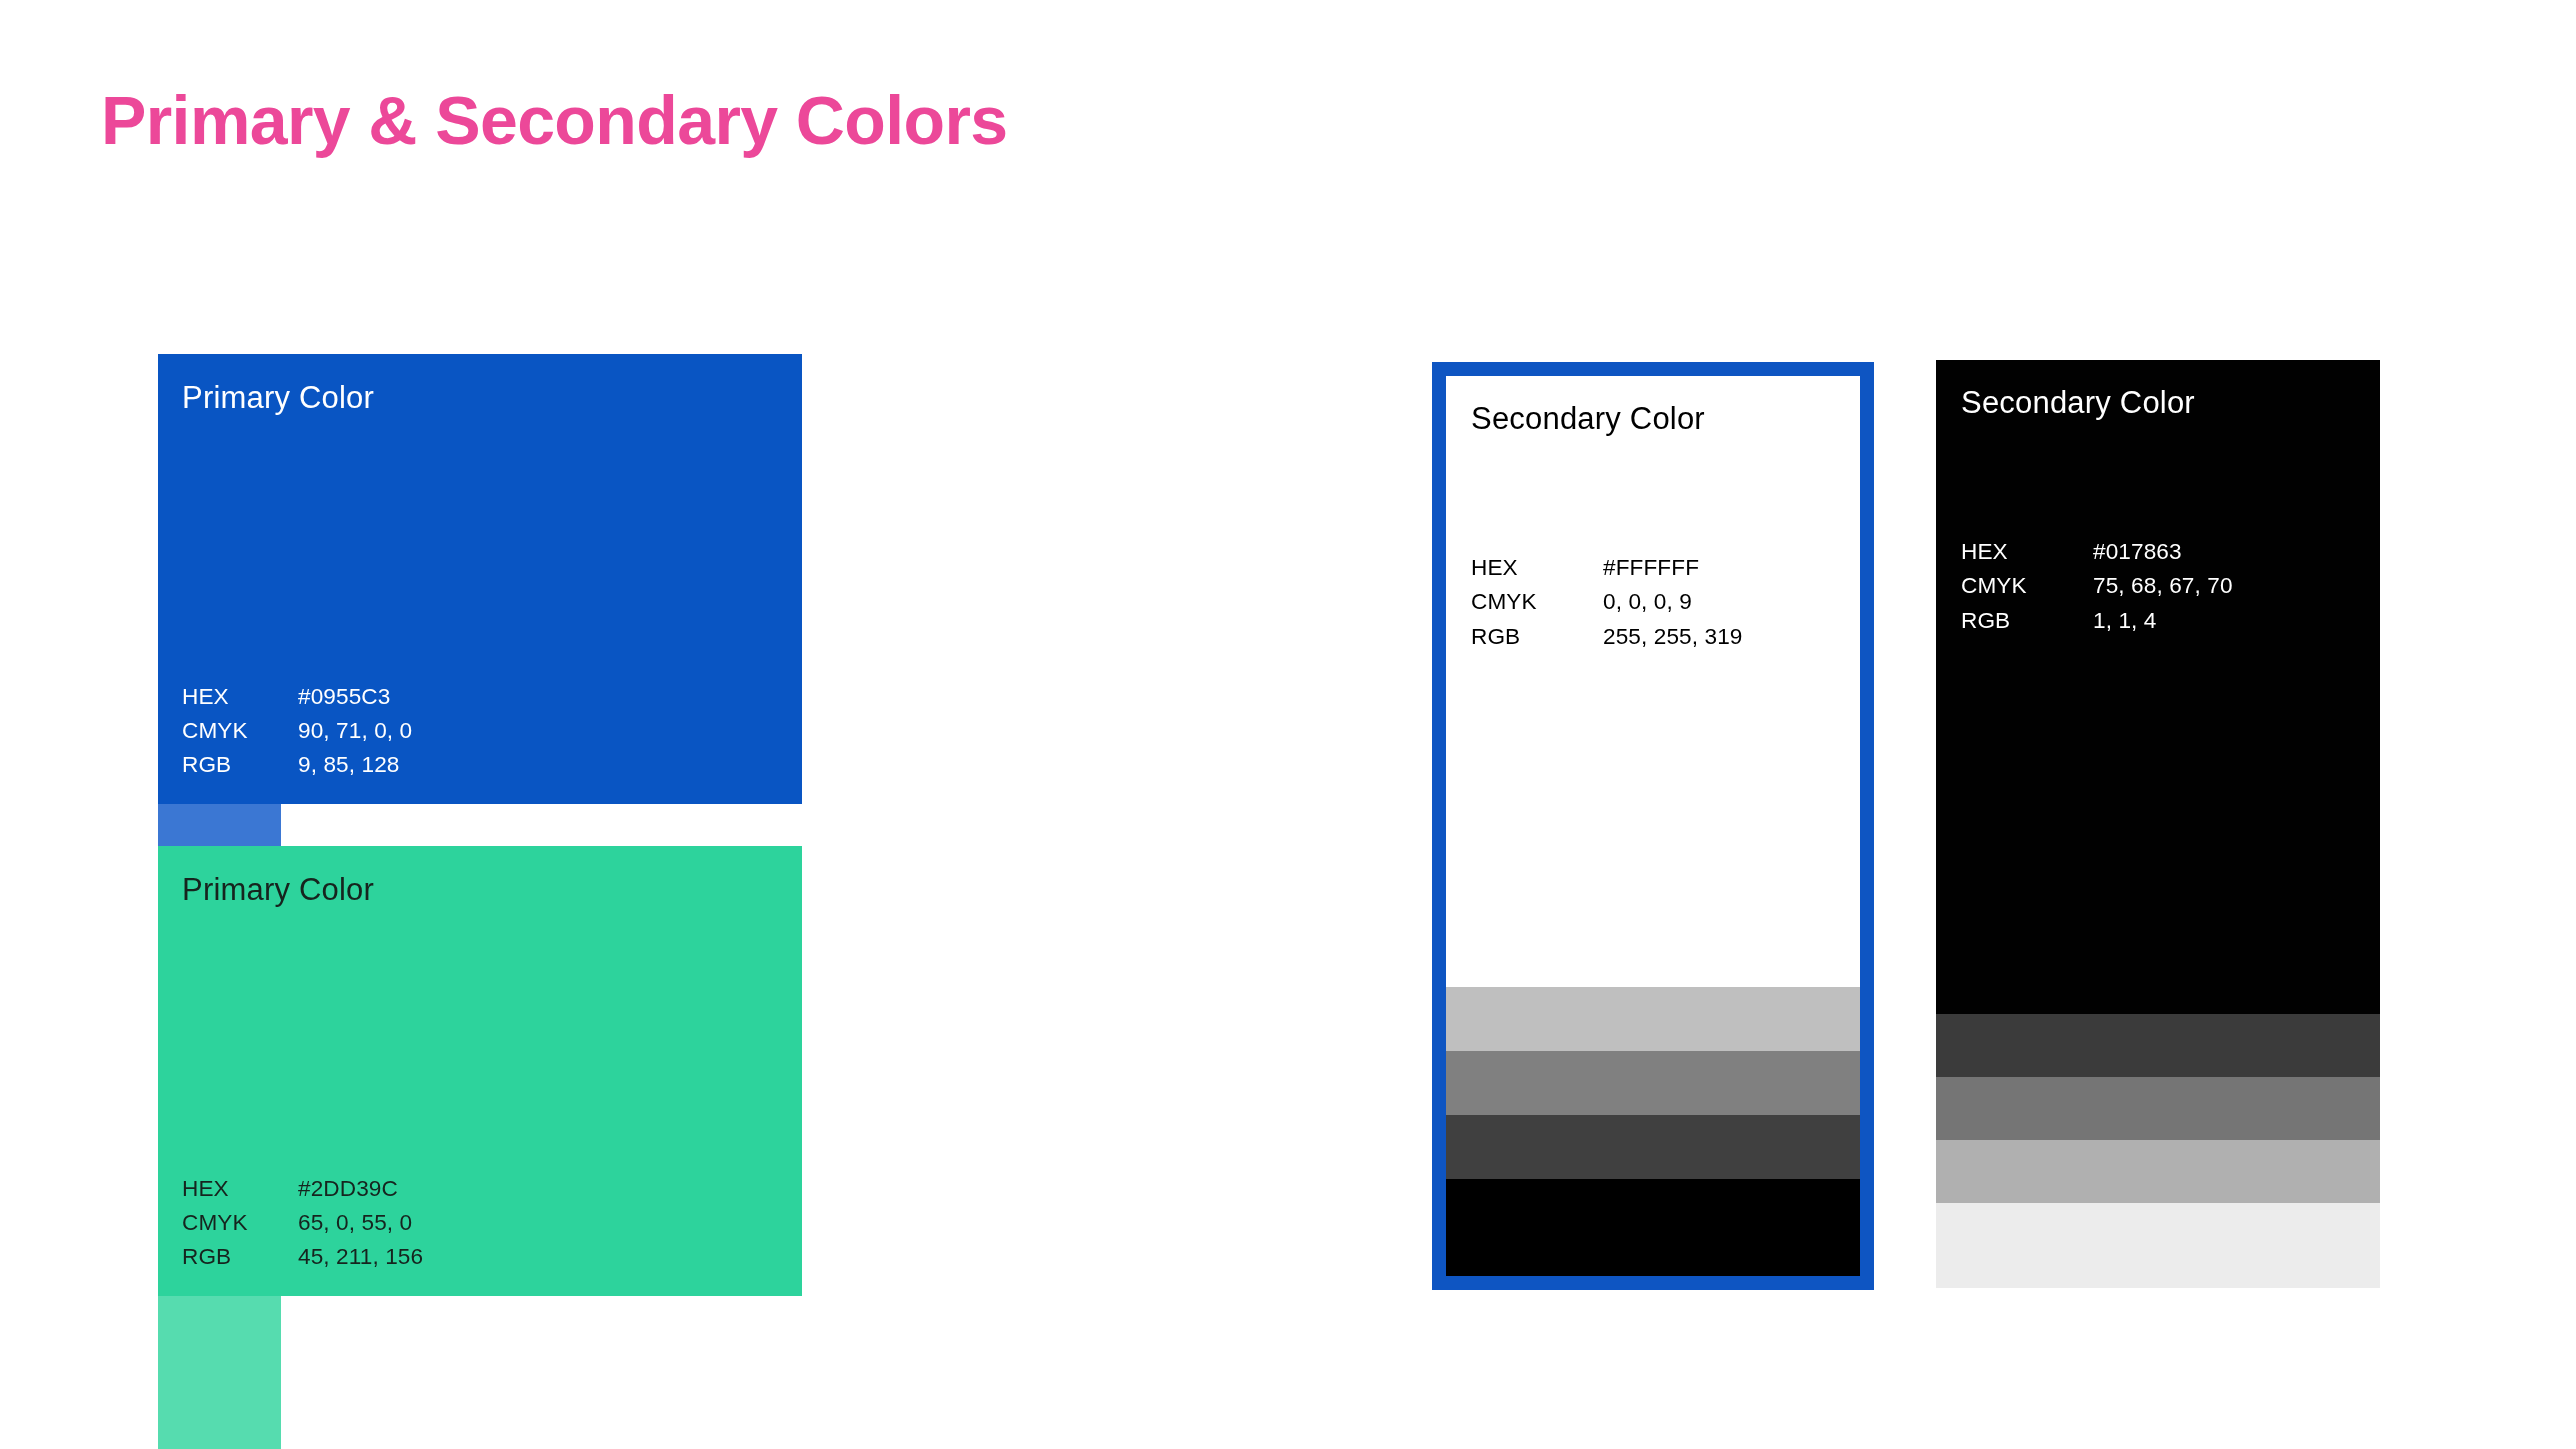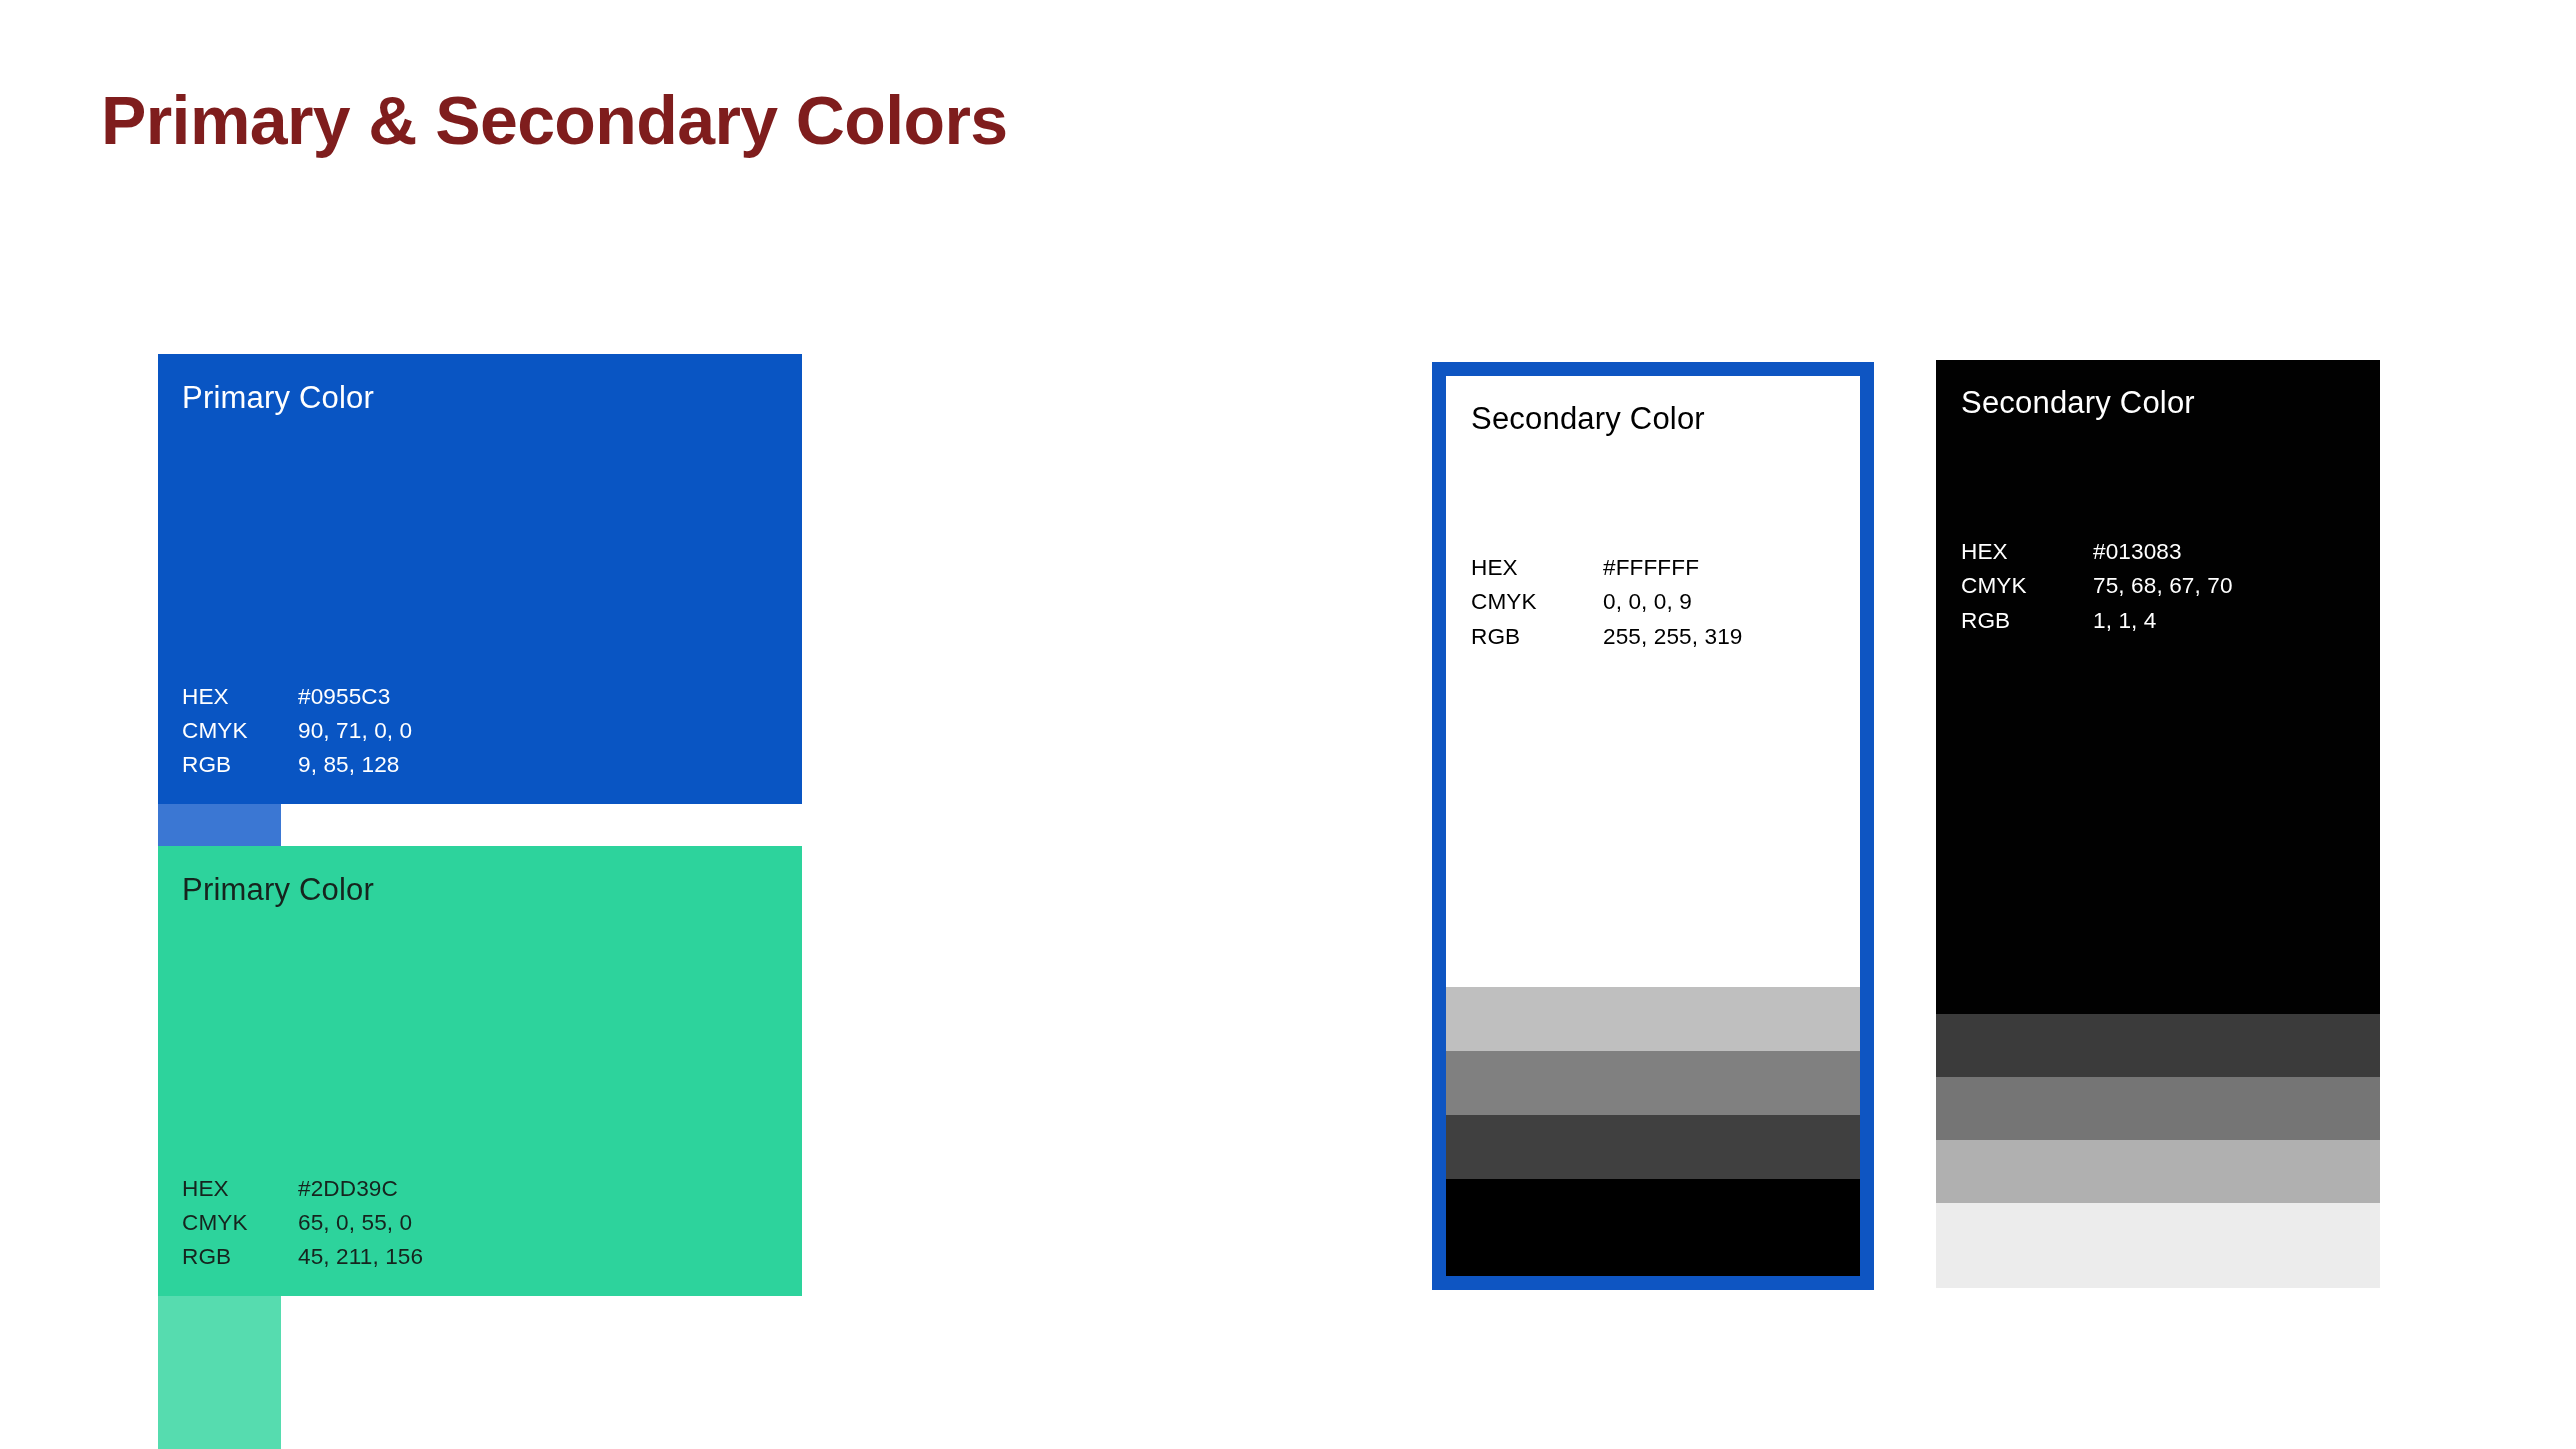--- a/index.html
+++ b/index.html
@@ -99,21 +99,21 @@
     font-size: 22.6px;
     line-height: 1.52;
     letter-spacing: 0.1px;
   }
   .card-spec .spec-key { width: 132px; flex: 0 0 132px; }
   .ramp-band { flex: 0 0 auto; width: 100%; }
 </style>
 </head>
 <body style="background: rgb(255, 255, 255);">
 
-<div id="page-title" style="color: #7f1d1d;">Primary &amp; Secondary Colors</div>
+<div id="page-title" style="color: #ec4899;">Primary &amp; Secondary Colors</div>
 
 <div class="palette-row" id="primary-row-0" style="left:158px; top:354px; width:1133px; height:450px;">
 
   <div class="palette-main" style="width: 644px; height: 450px; background: rgb(9, 85, 195); color: rgb(255, 255, 255);">
     <div class="swatch-name">Primary Color</div>
 
     <div class="spec-table">
       <div class="spec-row">
         <span class="spec-key">HEX</span>
         <span class="spec-val">#0955C3</span>
@@ -188,21 +188,21 @@
   </div>
 </div>
 
 <div class="secondary-card" id="secondary-card-1" style="left:1936px; top:360px; width:444px; height:928px; border:0;">
   <div class="card-body">
     <div class="card-top" style="background: rgb(1, 1, 1); color: rgb(255, 255, 255);">
       <div class="card-name">Secondary Color</div>
       <div class="card-spec">
         <div class="spec-row">
           <span class="spec-key">HEX</span>
-          <span class="spec-val">#013083</span>
+          <span class="spec-val">#017863</span>
         </div>
         <div class="spec-row">
           <span class="spec-key">CMYK</span>
           <span class="spec-val">75, 68, 67, 70</span>
         </div>
         <div class="spec-row">
           <span class="spec-key">RGB</span>
           <span class="spec-val">1, 1, 4</span>
         </div>
       </div>

